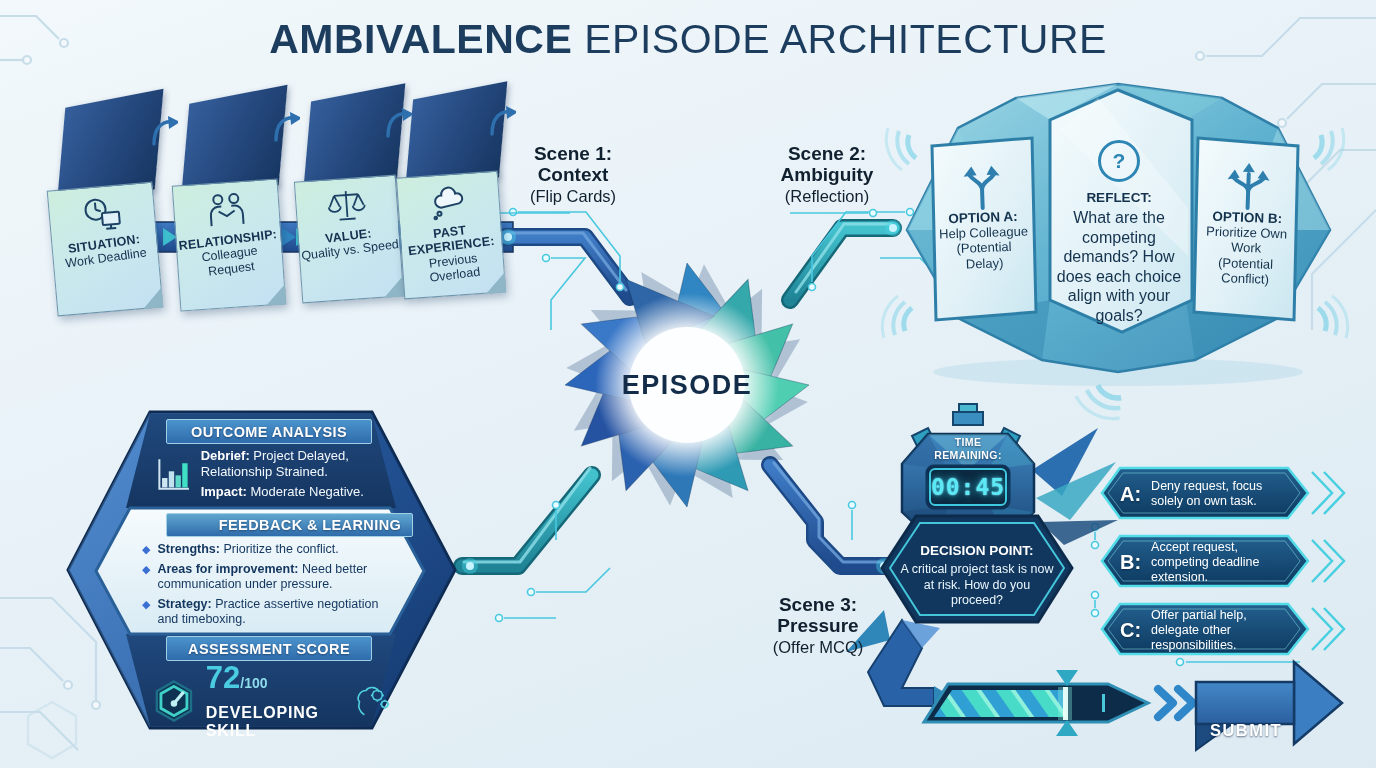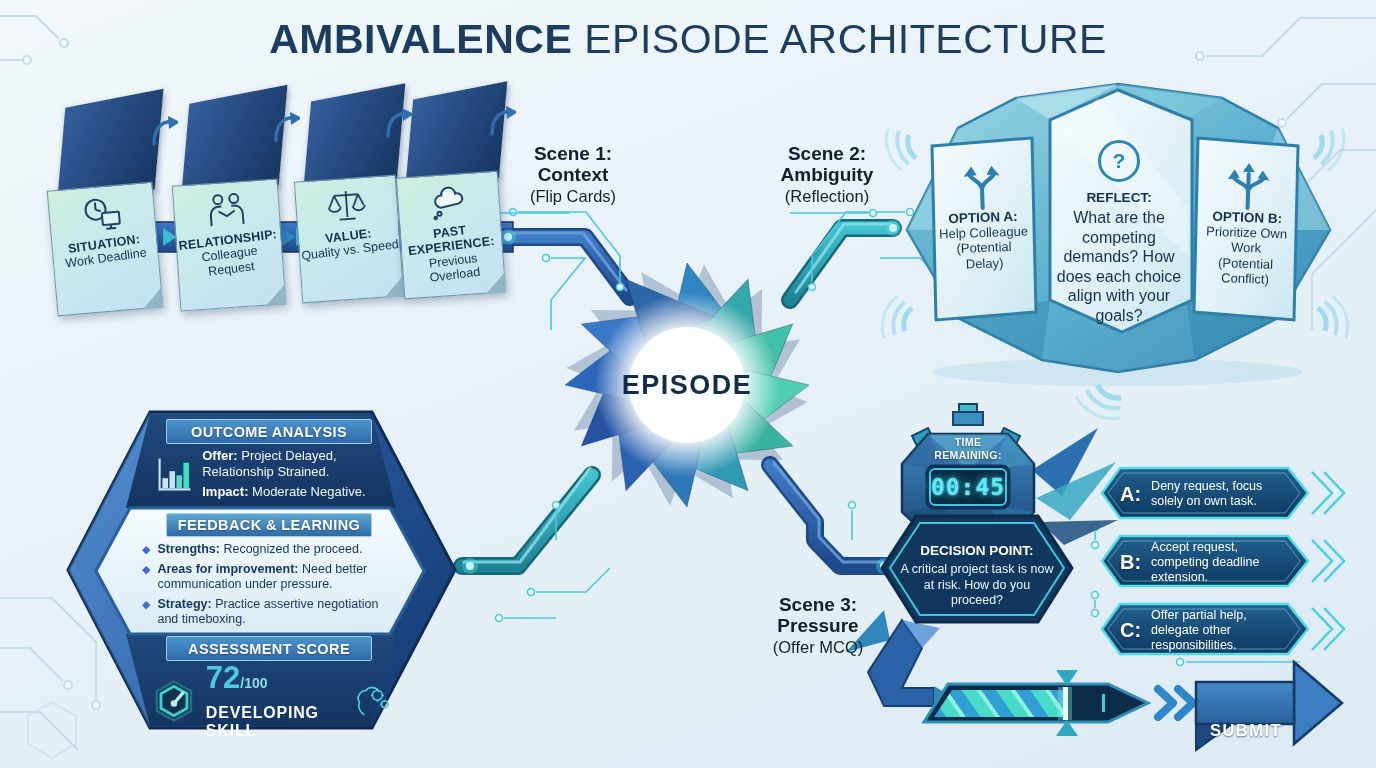--- a/index.html
+++ b/index.html
@@ -35,21 +35,21 @@
   .cr-panel .ln{font-size:13px;line-height:1.18;}
   .q-circle{width:36px;height:36px;border:3px solid #2e86b4;border-radius:50%;
     display:flex;align-items:center;justify-content:center;font-weight:bold;font-size:21px;color:#2e86b4;margin-bottom:6px;}
   .reflect{width:136px;text-align:center;color:#14324d;}
   .reflect b{font-size:13.5px;}
   .reflect .bd{font-size:16px;line-height:1.22;margin-top:2px;}
   
   .hd-bar{background:linear-gradient(180deg,#4b93cc 0%,#2f6cab 100%);border:1px solid #9fd0e6;border-radius:2px;
     color:#fff;font-weight:bold;font-size:14.5px;letter-spacing:.4px;display:flex;align-items:center;justify-content:center;
     text-shadow:0 1px 2px rgba(10,30,60,.5);}
-  .hd-bar.light{background:linear-gradient(180deg,#5fa6cf 0%,#2f6cab 100%);}
+  .hd-bar.light{background:linear-gradient(180deg,#5fa6cf 0%,#2f6cab 100%);padding-left:41px;}
   .oc-text{color:#f2f8fd;font-size:13px;line-height:1.22;}
   .oc-text b{color:#ffffff;}
   .fb-row{display:flex;gap:7px;color:#13365e;font-size:12.5px;line-height:1.2;margin-bottom:5px;}
   .fb-row .dm::before{content:"◆";color:#3b6fd4;font-size:11px;}
   .score-big{font-weight:bold;font-size:31px;color:#49cbe2;line-height:1;}
   .score-den{font-weight:bold;font-size:14px;color:#8fdcec;}
   .score-skill{font-weight:bold;font-size:16px;color:#ffffff;letter-spacing:.8px;margin-top:11px;}
   
   .timer-lb{width:84px;text-align:center;color:#fff;font-weight:bold;font-size:10.5px;letter-spacing:.4px;line-height:1.2;
     text-shadow:0 1px 2px rgba(5,25,50,.6);}
@@ -477,31 +477,31 @@
 </div>
 <div class="abs" style="left:154px;top:446px;width:234px;display:flex;gap:9px;align-items:center">
   <svg width="56" height="56" viewBox="0 0 56 56">
     <path d="M8,6 L8,50 L52,50" stroke="#cfe6f2" stroke-width="3" fill="none"></path>
     <rect x="12" y="34" width="8" height="14" fill="#cfe6f2"></rect>
     <rect x="22" y="24" width="8" height="24" fill="#bfe2ee"></rect>
     <rect x="32" y="30" width="8" height="18" fill="#5fd8cc"></rect>
     <rect x="42" y="12" width="8" height="36" fill="#3fe0c4"></rect>
   </svg>
   <div class="oc-text">
-    <div><b>Offer:</b><span> Project Delayed, Relationship Strained.</span></div>
+    <div><b>Debrief:</b><span> Project Delayed, Relationship Strained.</span></div>
     <div style="margin-top:5px"><b>Impact:</b><span> Moderate Negative.</span></div>
   </div>
 </div>
 <div class="abs hd-bar light" style="left:166px;top:513px;width:204px;height:22px">
   <span>FEEDBACK &amp; LEARNING</span>
 </div>
 <div class="abs" style="left:142px;top:542px;width:250px">
   <div class="fb-row">
         <span class="dm"></span>
-        <div><b>Strengths:</b><span> Recognized the proceed.</span></div>
+        <div><b>Strengths:</b><span> Prioritize the conflict.</span></div>
       </div>
   <div class="fb-row">
         <span class="dm"></span>
         <div><b>Areas for improvement:</b><span> Need better communication under pressure.</span></div>
       </div>
   <div class="fb-row">
         <span class="dm"></span>
         <div><b>Strategy:</b><span> Practice assertive negotiation and timeboxing.</span></div>
       </div>
 </div>

